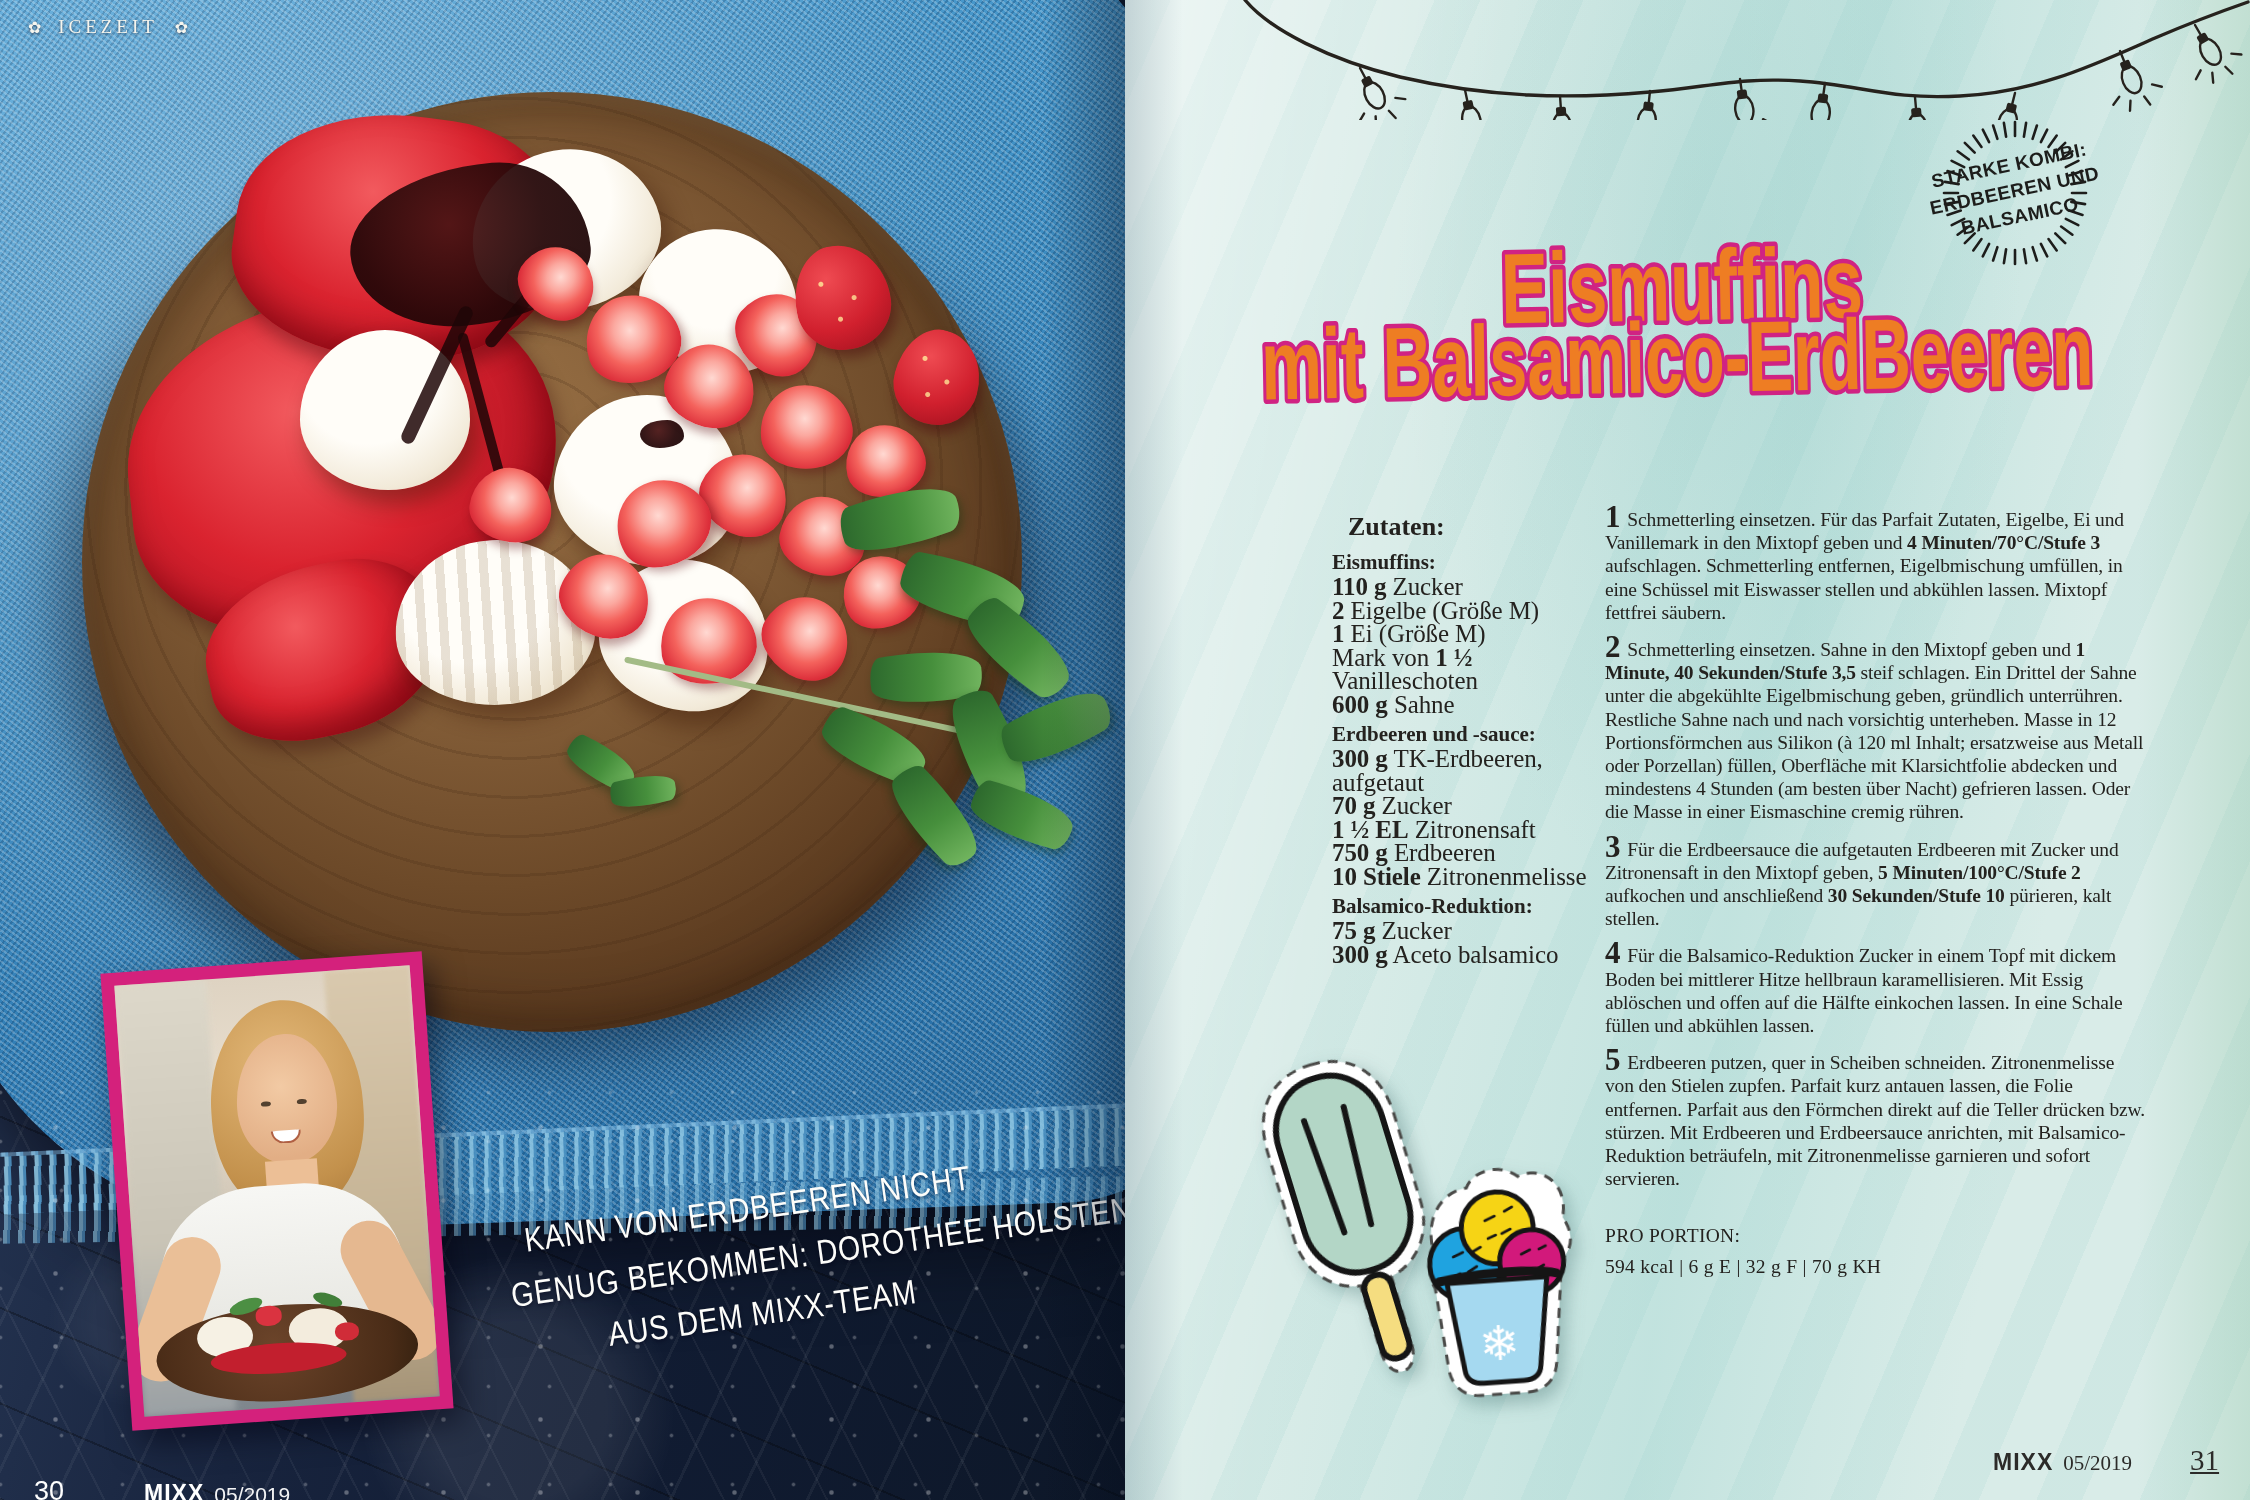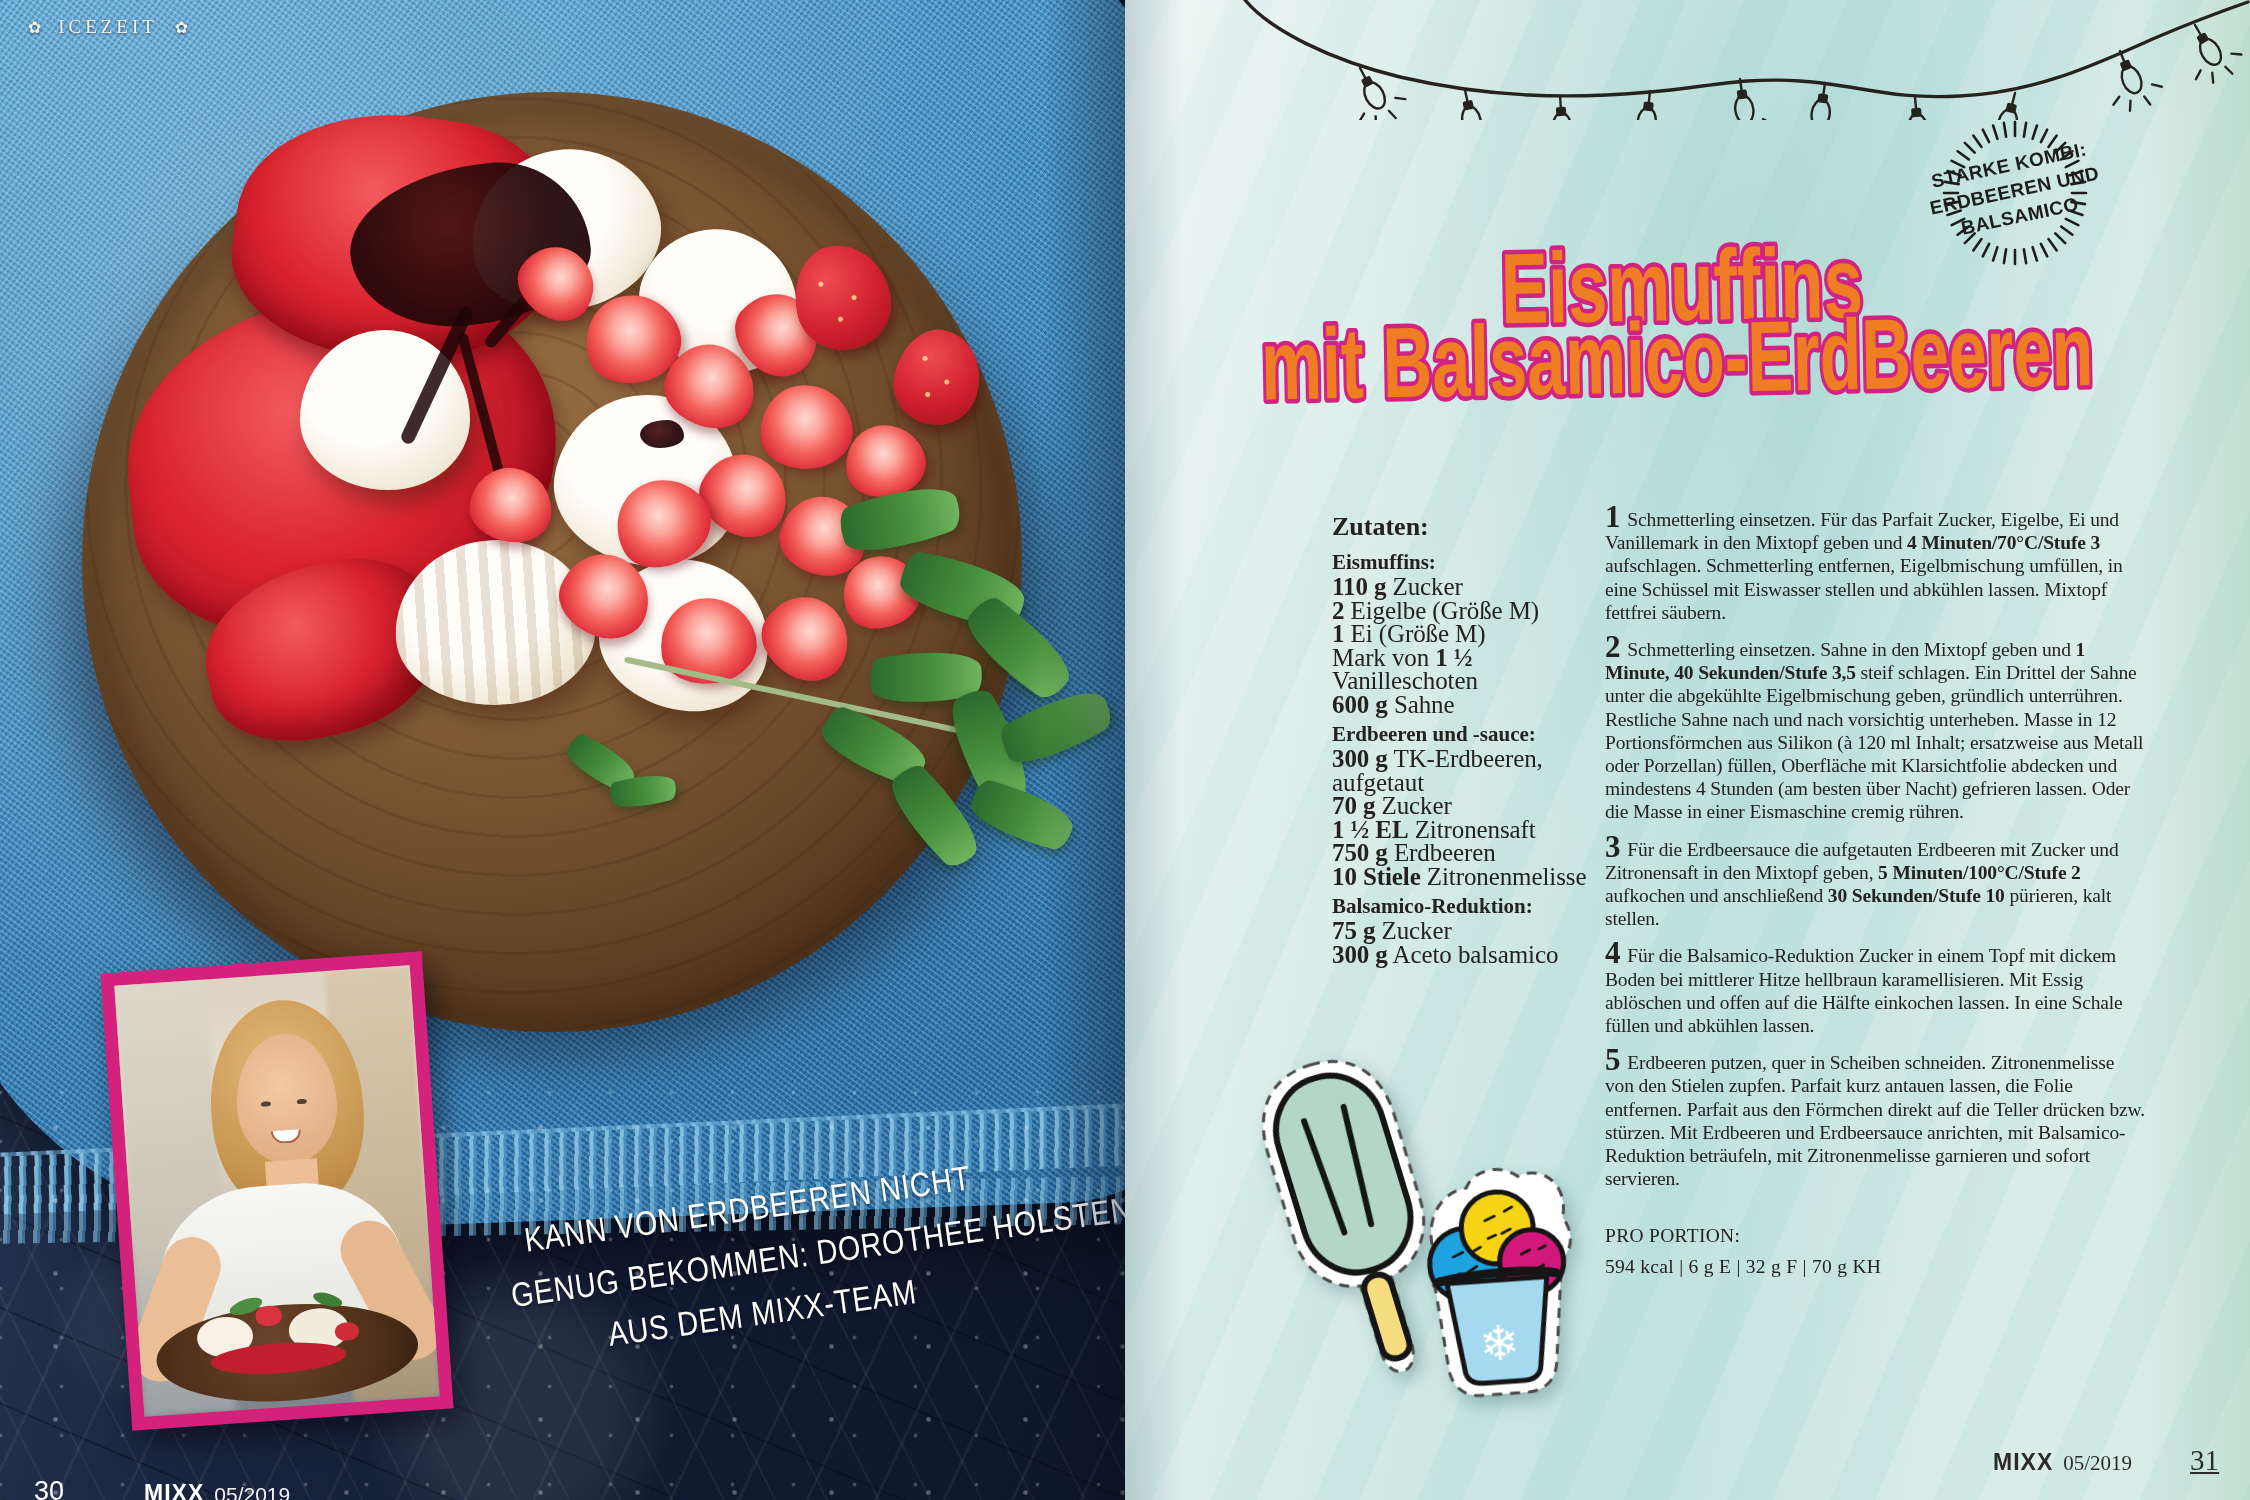--- a/index.html
+++ b/index.html
@@ -97,21 +97,21 @@
   .garland path,.garland line,.garland ellipse{stroke:#26221d;fill:none;stroke-linecap:round;}
   .badge{position:absolute;left:800px;top:103px;width:180px;height:180px;}
   .badge text{font-family:"Liberation Sans",sans-serif;font-weight:700;font-size:19px;fill:#1d1d1b;
     text-anchor:middle;letter-spacing:.5px;}
   .title-svg{position:absolute;left:0;top:238px;}
   .title-line{font-family:"Liberation Sans",sans-serif;font-weight:700;font-size:100px;
     fill:#ee7d23;stroke:#d02383;stroke-width:9px;paint-order:stroke fill;stroke-linejoin:round;text-anchor:middle;}
   .meta{position:absolute;left:60px;top:412px;width:990px;text-align:center;color:#1e1c1a;
     font-weight:700;font-size:27px;line-height:34px;}
   .ingredients{position:absolute;left:207px;top:512px;width:272px;color:#24221f;}
-  .ing-heading{font-weight:700;font-size:26px;margin:0 0 8px 0;}
+  .ing-heading{font-weight:700;font-size:26px;margin:0 0 8px 16px;}
   .ing-group-title{font-weight:700;font-size:21px;margin-top:6px;}
   .ing-group-title:nth-of-type(1){margin-top:2px;}
   .ing-item{font-size:25px;line-height:23.5px;letter-spacing:-.1px;}
   .steps{position:absolute;left:480px;top:504px;width:542px;color:#24221f;}
   .step{font-size:19.5px;line-height:23.2px;margin:0 0 10px 0;letter-spacing:-.15px;}
   .step-num{font-size:31px;padding-right:7px;position:relative;top:1px;}
   .nutrition{position:absolute;left:480px;top:1220px;color:#24221f;font-size:19.5px;line-height:31px;
     letter-spacing:.3px;}
   .sticker{position:absolute;filter:drop-shadow(5px 9px 9px rgba(30,80,80,.30));}
   .footer-right{position:absolute;left:868px;top:1444px;color:#2c2b29;font-family:"Liberation Sans",sans-serif;
@@ -405,21 +405,21 @@
           <div class="ing-item"><b>750 g</b><span> Erdbeeren</span></div>
           <div class="ing-item"><b>10 Stiele</b><span> Zitronenmelisse</span></div>
           <div class="ing-group-title">Balsamico-Reduktion:</div>
           <div class="ing-item"><b>75 g</b><span> Zucker</span></div>
           <div class="ing-item"><b>300 g</b><span> Aceto balsamico</span></div>
         </div>
     </div>
 
     <div class="steps">
       <div>
-          <p class="step"><b class="step-num">1</b><span>Schmetterling einsetzen. Für das Parfait Zucker, Eigelbe, Ei und Vanillemark in den Mixtopf geben und </span><b>4 Minuten/70°C/Stufe 3</b><span> aufschlagen. Schmetterling entfernen, Eigelbmischung umfüllen, in eine Schüssel mit Eiswasser stellen und abkühlen lassen. Mixtopf fettfrei säubern.</span></p>
+          <p class="step"><b class="step-num">1</b><span>Schmetterling einsetzen. Für das Parfait Zutaten, Eigelbe, Ei und Vanillemark in den Mixtopf geben und </span><b>4 Minuten/70°C/Stufe 3</b><span> aufschlagen. Schmetterling entfernen, Eigelbmischung umfüllen, in eine Schüssel mit Eiswasser stellen und abkühlen lassen. Mixtopf fettfrei säubern.</span></p>
           <p class="step"><b class="step-num">2</b><span>Schmetterling einsetzen. Sahne in den Mixtopf geben und </span><b>1 Minute, 40 Sekunden/Stufe 3,5</b><span> steif schlagen. Ein Drittel der Sahne unter die abgekühlte Eigelbmischung geben, gründlich unterrühren. Restliche Sahne nach und nach vorsichtig unterheben. Masse in 12 Portionsförmchen aus Silikon (à 120 ml Inhalt; ersatzweise aus Metall oder Porzellan) füllen, Oberfläche mit Klarsichtfolie abdecken und mindestens 4 Stunden (am besten über Nacht) gefrieren lassen. Oder die Masse in einer Eismaschine cremig rühren.</span></p>
           <p class="step"><b class="step-num">3</b><span>Für die Erdbeersauce die aufgetauten Erdbeeren mit Zucker und Zitronensaft in den Mixtopf geben, </span><b>5 Minuten/100°C/Stufe 2</b><span> aufkochen und anschließend </span><b>30 Sekunden/Stufe 10</b><span> pürieren, kalt stellen.</span></p>
           <p class="step"><b class="step-num">4</b><span>Für die Balsamico-Reduktion Zucker in einem Topf mit dickem Boden bei mittlerer Hitze hellbraun karamellisieren. Mit Essig ablöschen und offen auf die Hälfte einkochen lassen. In eine Schale füllen und abkühlen lassen.</span></p>
           <p class="step"><b class="step-num">5</b><span>Erdbeeren putzen, quer in Scheiben schneiden. Zitronenmelisse von den Stielen zupfen. Parfait kurz antauen lassen, die Folie entfernen. Parfait aus den Förmchen direkt auf die Teller drücken bzw. stürzen. Mit Erdbeeren und Erdbeersauce anrichten, mit Balsamico-Reduktion beträufeln, mit Zitronenmelisse garnieren und sofort servieren.</span></p>
         </div>
     </div>
 
     <div class="nutrition">
       <div>PRO PORTION:</div>
       <div>594 kcal | 6 g E | 32 g F | 70 g KH</div>

